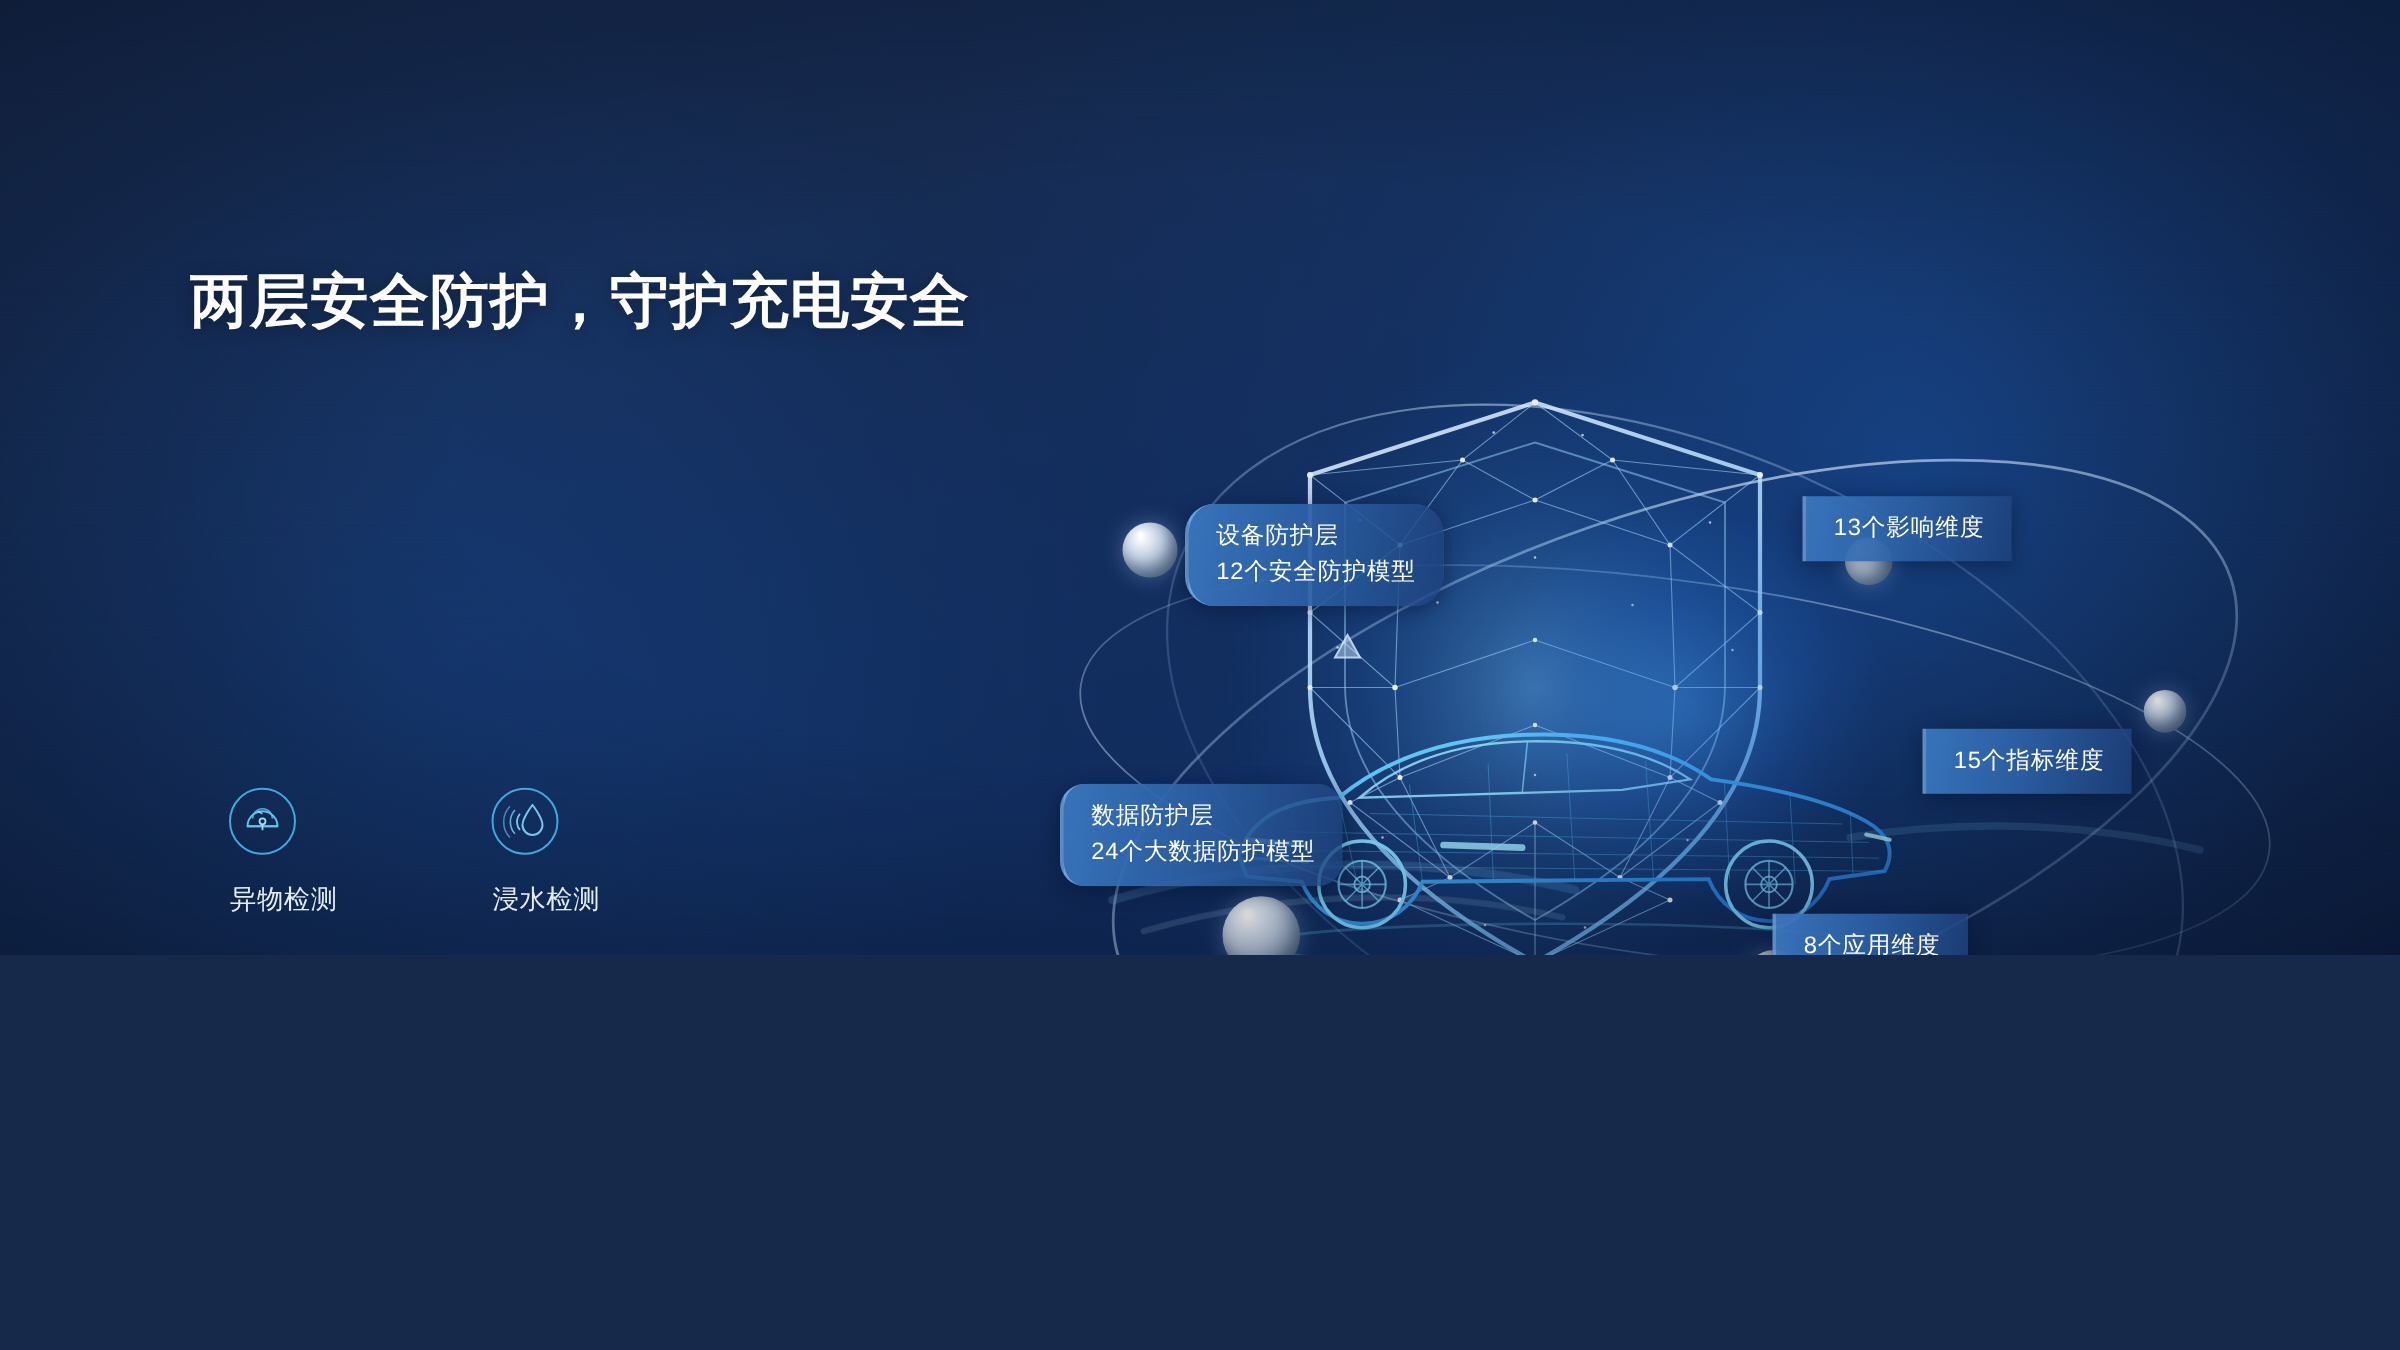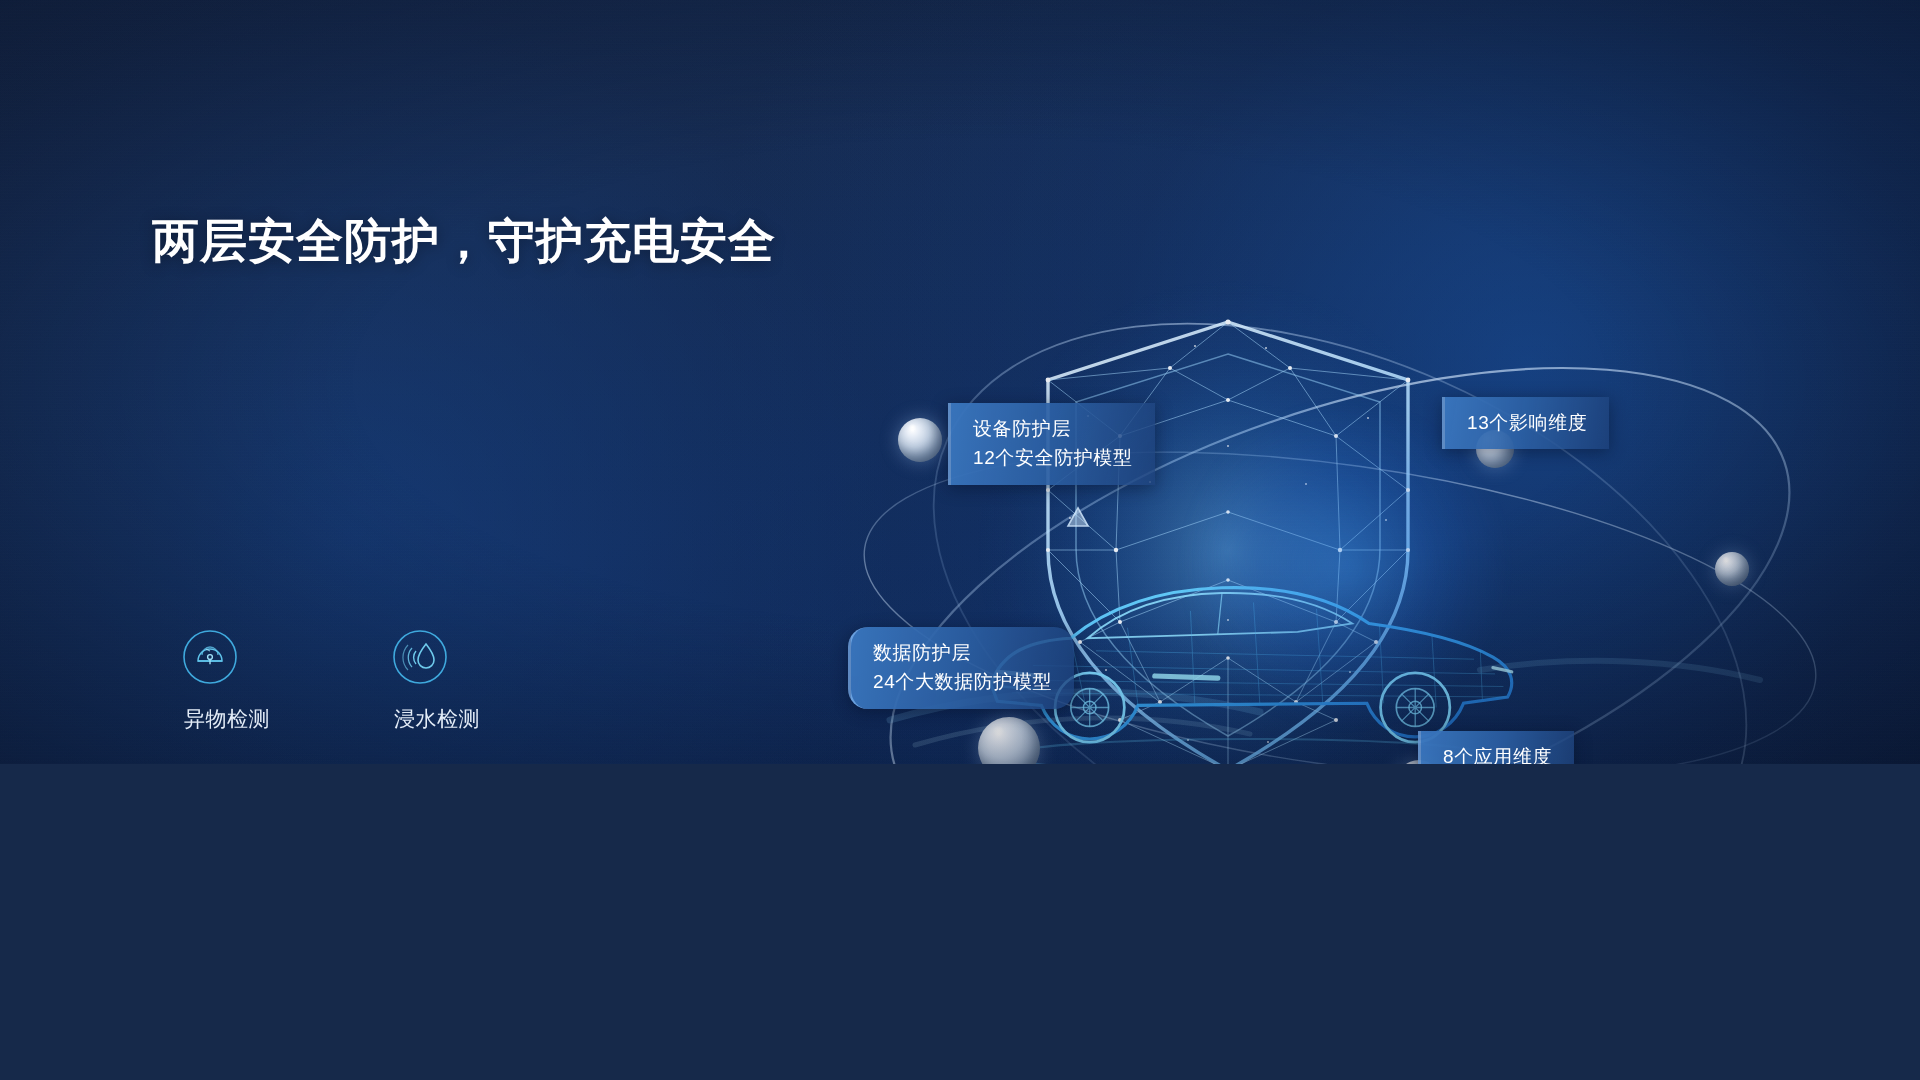--- a/index.html
+++ b/index.html
@@ -290,29 +290,32 @@
               <circle cx="21" cy="18" r="1.3"></circle>
             </g>
           </svg>
         </div>
         <div class="lbl">尘密设计</div>
       </div>
 
     </div>
   </div>
 
-  <div class="callout" style="left:948px;top:403px;">
+  <div class="callout" style="left:948px;top:403px;border-radius:24px;">
     <span class="l1">设备防护层</span>
     <span class="l2">12个安全防护模型</span>
   </div>
 
   <div class="callout" style="left:1442px;top:397px;">
     <span class="l1">13个影响维度</span>
   </div>
 
+  <div class="callout" style="left:1538px;top:583px;">
+    <span class="l1">15个指标维度</span>
+  </div>
 
   <div class="callout" style="left:848px;top:627px;border-radius:20px;">
     <span class="l1">数据防护层</span>
     <span class="l2">24个大数据防护模型</span>
   </div>
 
   <div class="callout" style="left:1418px;top:731px;">
     <span class="l1">8个应用维度</span>
   </div>
 

